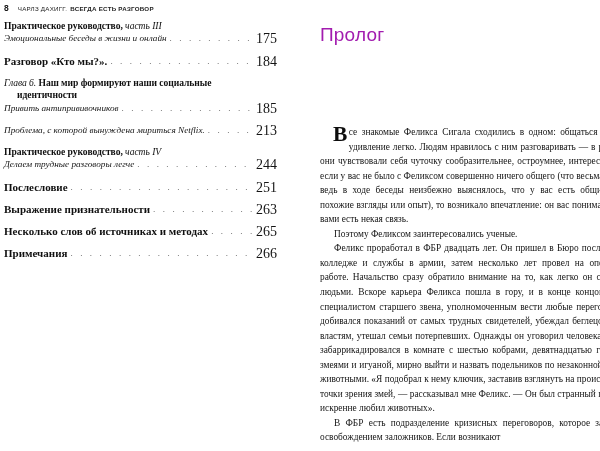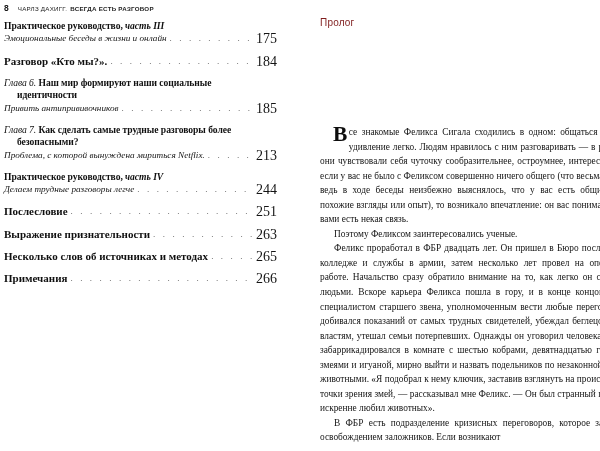--- a/index.html
+++ b/index.html
@@ -72,21 +72,21 @@
 
   .toc-title {
     font-size: 9.6px;
     font-weight: bold;
     line-height: 12.4px;
     letter-spacing: -0.05px;
     color: #101010;
   }
   .toc-title .ital {
     font-style: italic;
-    font-weight: bold;
+    font-weight: normal;
   }
   .toc-title.chapter {
     font-weight: normal;
   }
   .toc-title.chapter .chapnum {
     font-style: italic;
     font-weight: normal;
   }
   .toc-title.chapter .chaptext {
     font-weight: bold;
@@ -149,25 +149,25 @@
   .page-right {
     position: relative;
     flex: 1 1 auto;
     height: 451px;
     box-sizing: border-box;
   }
 
   .prologue-title {
     position: absolute;
     left: 8px;
-    top: 17px;
+    top: 24px;
     font-family: "Liberation Sans", "DejaVu Sans", sans-serif;
-    font-size: 10px;
+    font-size: 19px;
     font-weight: normal;
-    color: #7f1d1d;
+    color: #a21caf;
     letter-spacing: 0.2px;
   }
 
   .body-copy {
     position: absolute;
     left: 8px;
     top: 125px;
     width: 320px;
     font-size: 9.35px;
     line-height: 14.55px;
@@ -230,21 +230,20 @@
       <div class="toc-block">
         <div class="toc-title chapter"><span class="chapnum">Глава 6.</span><span class="chaptext"> Наш мир формируют наши социальные</span><span class="chaptext wrap2">идентичности</span></div>
         <div class="leader-row">
           <span class="lead-text">Привить антипрививочников</span>
           <span class="dots">. . . . . . . . . . . . . . . . . . . . . . . . . . . . . .</span>
           <span class="pg">185</span>
         </div>
       </div>
 
       <div class="toc-block">
-        <div class="toc-title chapter"><span class="chapnum">Глава 7.</span><span class="chaptext"> Как сделать самые трудные разговоры более</span><span class="chaptext wrap2">безопасными?</span></div>
         <div class="leader-row">
           <span class="lead-text">Проблема, с которой вынуждена мириться Netflix.</span>
           <span class="dots">. . . . . . . . . . . . . . . . . . . . . . . . . . . . . .</span>
           <span class="pg">213</span>
         </div>
       </div>
 
       <div class="toc-block">
         <div class="toc-title"><span>Практическое руководство, </span><span class="ital">часть IV</span></div>
         <div class="leader-row">

